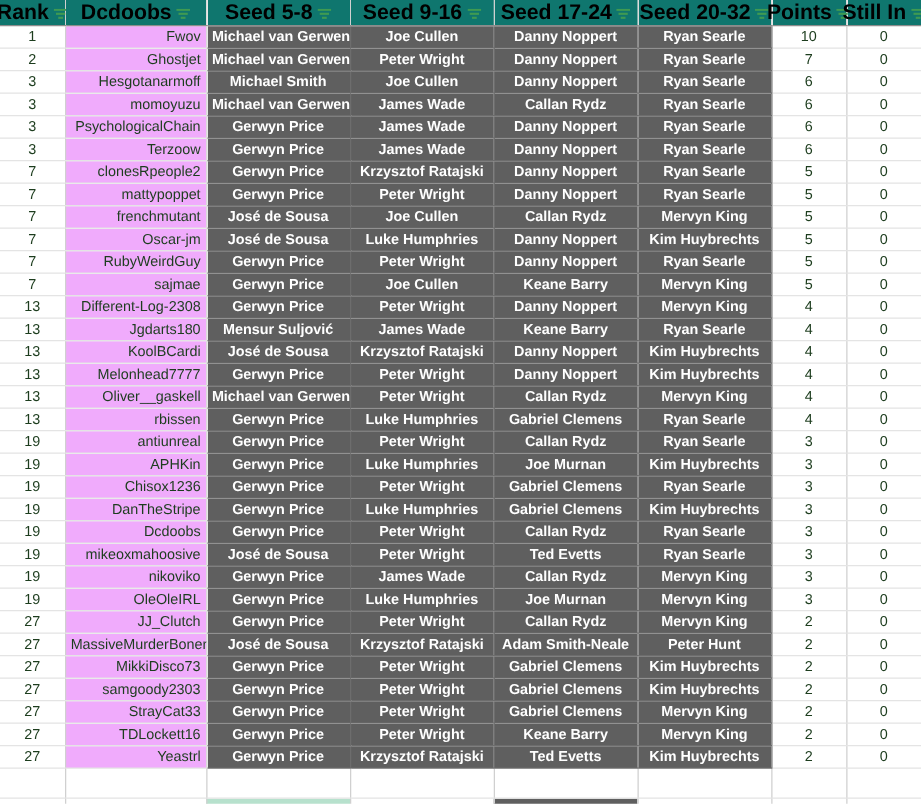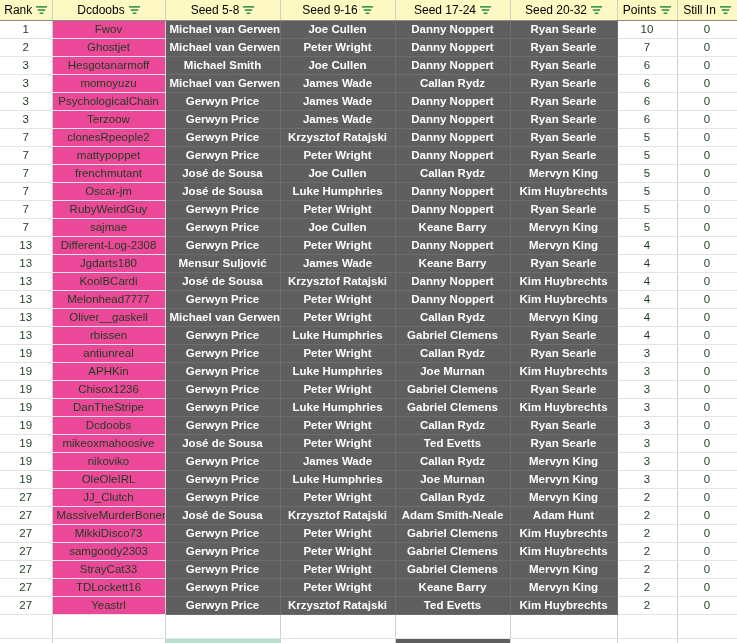--- a/index.html
+++ b/index.html
@@ -27,24 +27,24 @@
   table.sheet col.c-s2        { width: 115px; }
   table.sheet col.c-s3        { width: 115px; }
   table.sheet col.c-s4        { width: 107px; }
   table.sheet col.c-points    { width: 60px; }
   table.sheet col.c-stillin   { width: 60px; }
 
   
   thead th {
     height: 20px;
     padding: 0 4px;
-    background: #fef9c3;
+    background: #0f766e;
     color: #000000;
-    font-weight: normal;
-    font-size: 12px;
+    font-weight: bold;
+    font-size: 17px;
     border-right: 1px solid #d0d0d0;
     border-bottom: 1px solid #8c8c8c;
     white-space: nowrap;
     position: relative;
     box-sizing: border-box;
   }
   thead th .hdr-wrap {
     display: flex;
     align-items: center;
     justify-content: center;
@@ -73,23 +73,23 @@
     overflow: hidden;
     text-overflow: clip;
   }
   td.num {
     text-align: center;
     color: #1d3d1e;
     background: #ffffff;
     font-size: 11.5px;
   }
   td.user {
-    text-align: center;
+    text-align: right;
     color: #1d3d1e;
-    background: #ec4899;
+    background: #f0abfc;
     font-size: 11.5px;
   }
   td.seed {
     text-align: center;
     font-weight: bold;
     font-size: 11.5px;
   }
   
   td.st-eliminated {
     background: #5f5f5f;
@@ -514,21 +514,21 @@
         <td class="seed st-eliminated">Mervyn King</td>
         <td class="num">2</td>
         <td class="num">0</td>
       </tr>
       <tr>
         <td class="num">27</td>
         <td class="user">MassiveMurderBoner</td>
         <td class="seed st-eliminated">José de Sousa</td>
         <td class="seed st-eliminated">Krzysztof Ratajski</td>
         <td class="seed st-eliminated">Adam Smith-Neale</td>
-        <td class="seed st-eliminated">Adam Hunt</td>
+        <td class="seed st-eliminated">Peter Hunt</td>
         <td class="num">2</td>
         <td class="num">0</td>
       </tr>
       <tr>
         <td class="num">27</td>
         <td class="user">MikkiDisco73</td>
         <td class="seed st-eliminated">Gerwyn Price</td>
         <td class="seed st-eliminated">Peter Wright</td>
         <td class="seed st-eliminated">Gabriel Clemens</td>
         <td class="seed st-eliminated">Kim Huybrechts</td>

